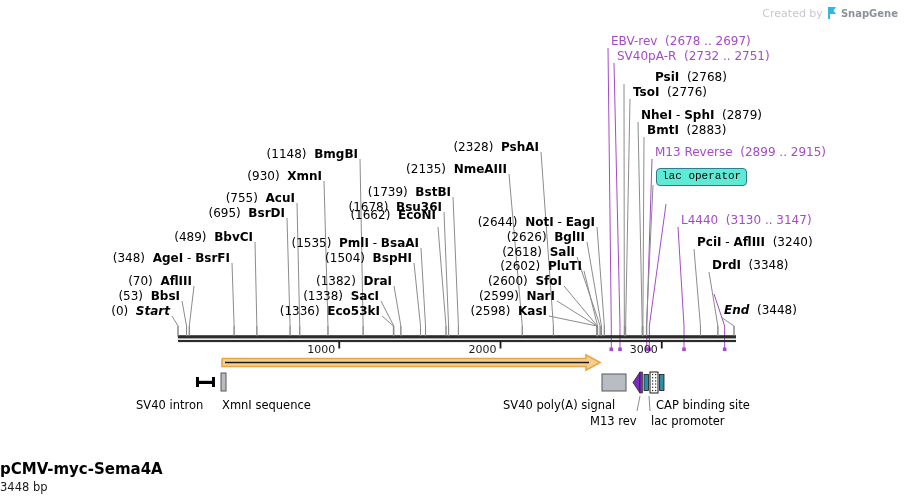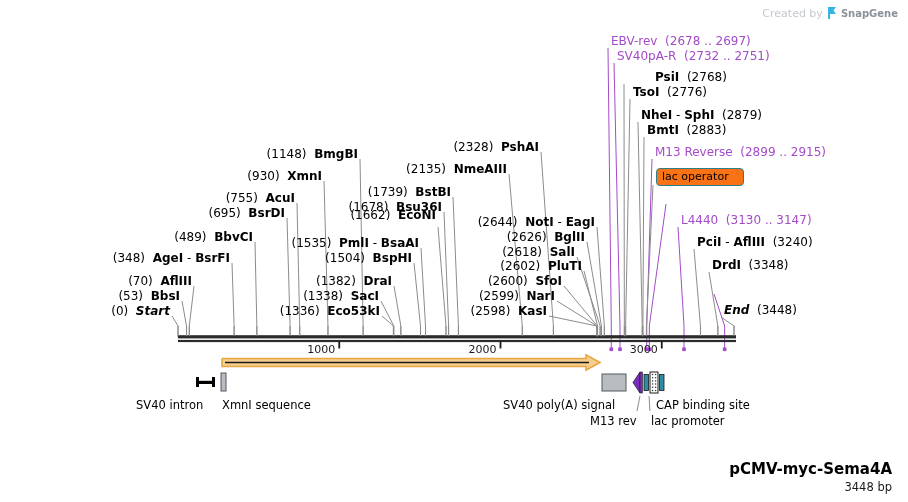--- a/index.html
+++ b/index.html
@@ -7,28 +7,28 @@
           font-family:"DejaVu Sans","Liberation Sans",sans-serif;}
   #overlay{position:absolute;left:0;top:0;}
   #labels{position:absolute;left:0;top:0;width:908px;height:502px;pointer-events:none;}
   .site-label{position:absolute;white-space:nowrap;font-size:12px;line-height:13px;color:#000;pointer-events:auto;}
   .site-label .pos{font-weight:normal;}
   .site-label .nm{font-weight:bold;}
   .site-label .sep{font-weight:normal;}
   .site-label.italic .nm{font-style:italic;margin-top:24px;}
   .site-label.primer{color:#a44bc8;}
   .site-label.primer .nm{font-weight:normal;}
-  .boxed-label{position:absolute;font-size:11px;line-height:13px;color:#000;background:#f97316;
-               border:1px solid #2e7d8f;border-radius:4px;padding:1px 14px 2px 5px;white-space:nowrap;pointer-events:auto;}
+  .boxed-label{position:absolute;font-size:11px;line-height:13px;color:#000;background:#5eead4;
+               border:1px solid #2e7d8f;border-radius:4px;padding:1px 5px 2px 5px;white-space:nowrap;pointer-events:auto;font-family:Liberation Mono, monospace;}
   .feat-label{position:absolute;white-space:nowrap;font-size:11.5px;color:#000;pointer-events:auto;}
   .ruler-num{position:absolute;font-size:11px;color:#1a1a1a;white-space:nowrap;transform:translateX(-100%);pointer-events:none;}
   #credit{position:absolute;right:10px;top:4px;display:flex;align-items:center;gap:4px;}
   #credit .created{font-size:11px;color:#c4c9cf;}
   #credit .brand{font-size:10px;color:#8b919a;font-weight:bold;}
-  #title-block{position:absolute;left:0;top:460px;width:892px;text-align:right;}
+  #title-block{position:absolute;left:0;top:460px;width:892px;text-align:left;}
   #plasmid-name{font-size:15px;font-weight:bold;color:#000;}
   #plasmid-size{font-size:11.5px;color:#1a1a1a;margin-top:2px;}
 </style>
 </head>
 <body>
 
 <div id="canvas">
   <svg id="overlay" width="908" height="502">
       <polyline points="360,159 363.1183294663573,326 363.1183294663573,337.2" fill="none" stroke="#8c8c8c" stroke-width="1"></polyline>
       <polyline points="324,181 327.96519721577727,326 327.96519721577727,337.2" fill="none" stroke="#8c8c8c" stroke-width="1"></polyline>

